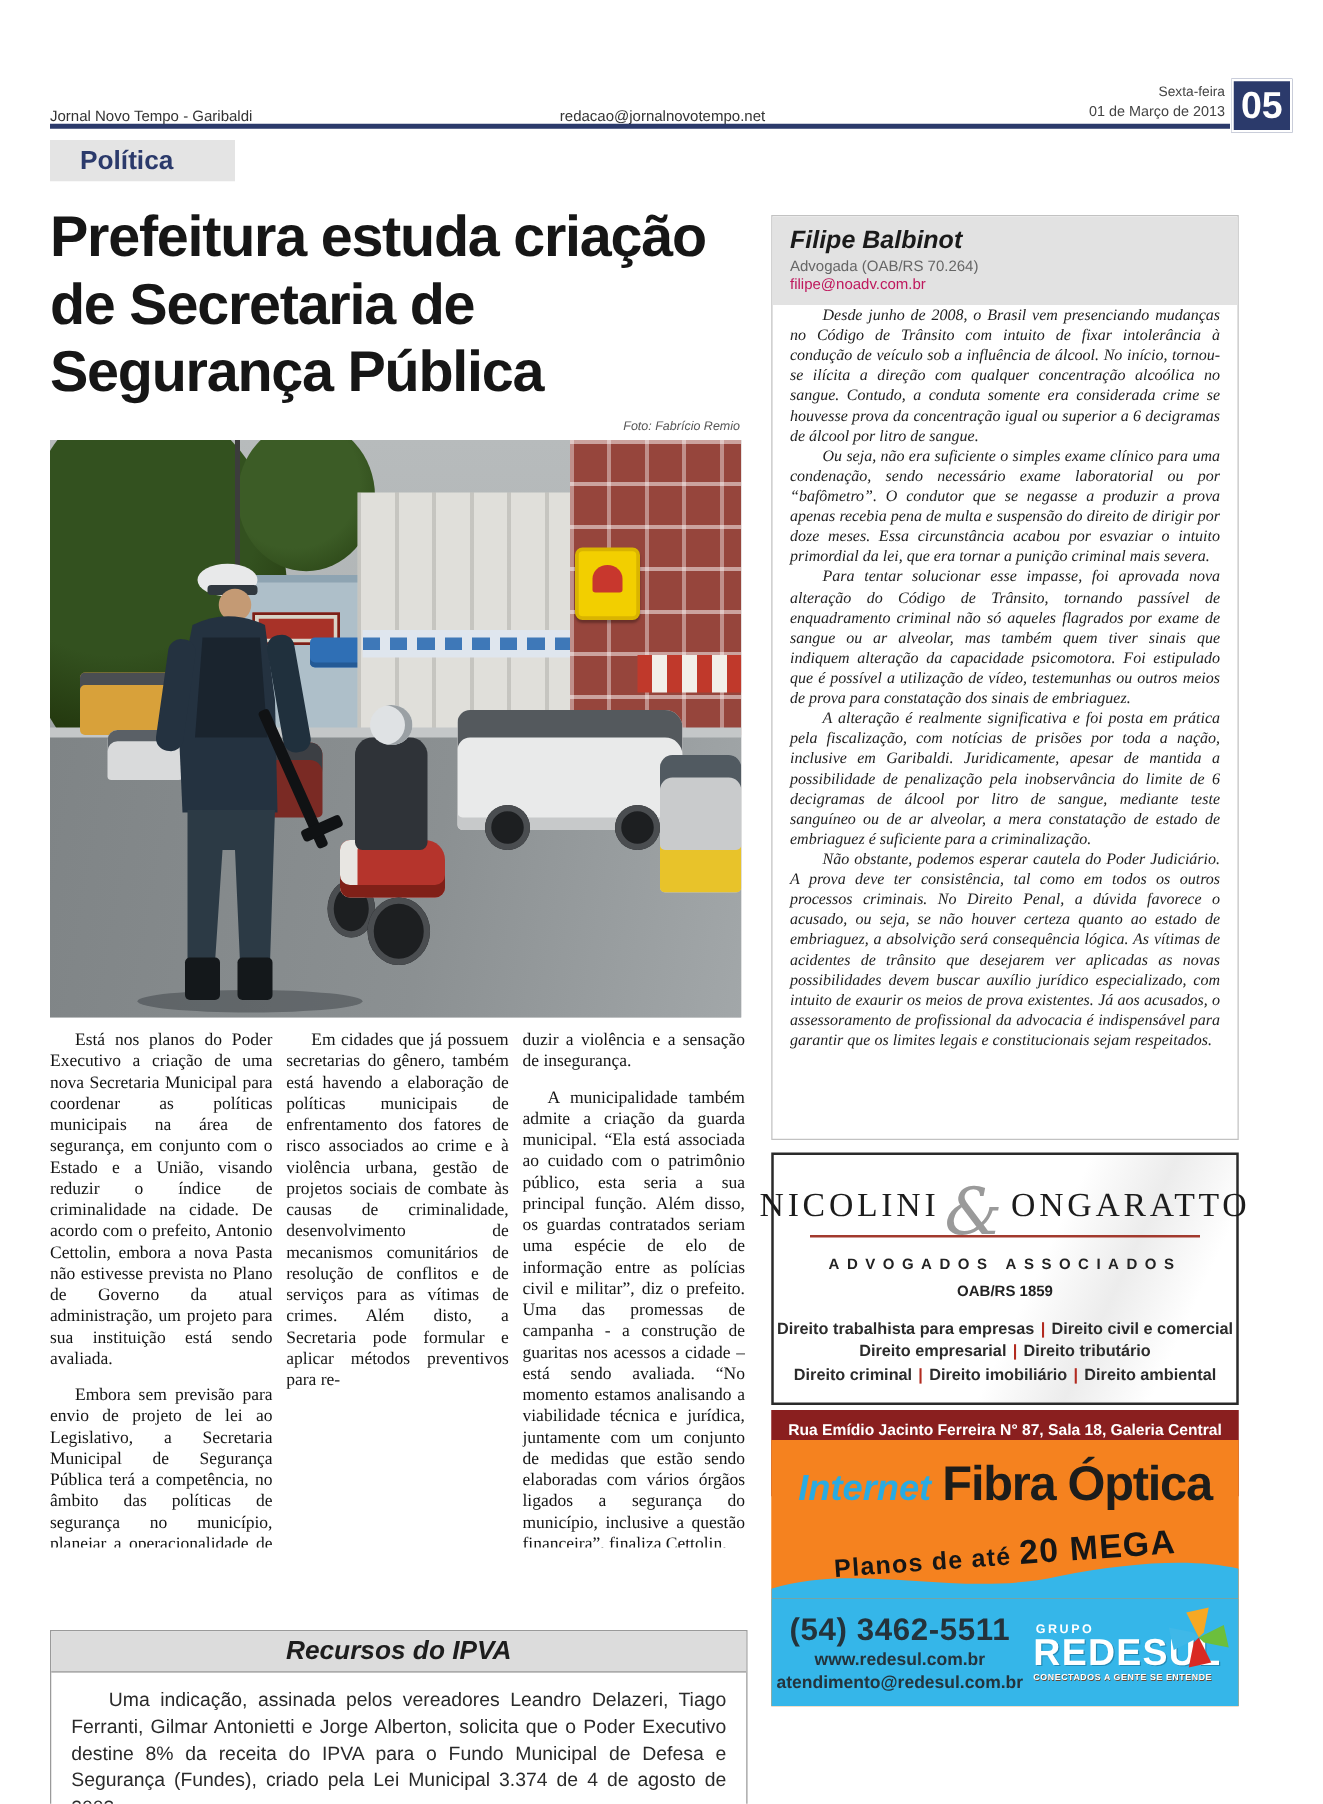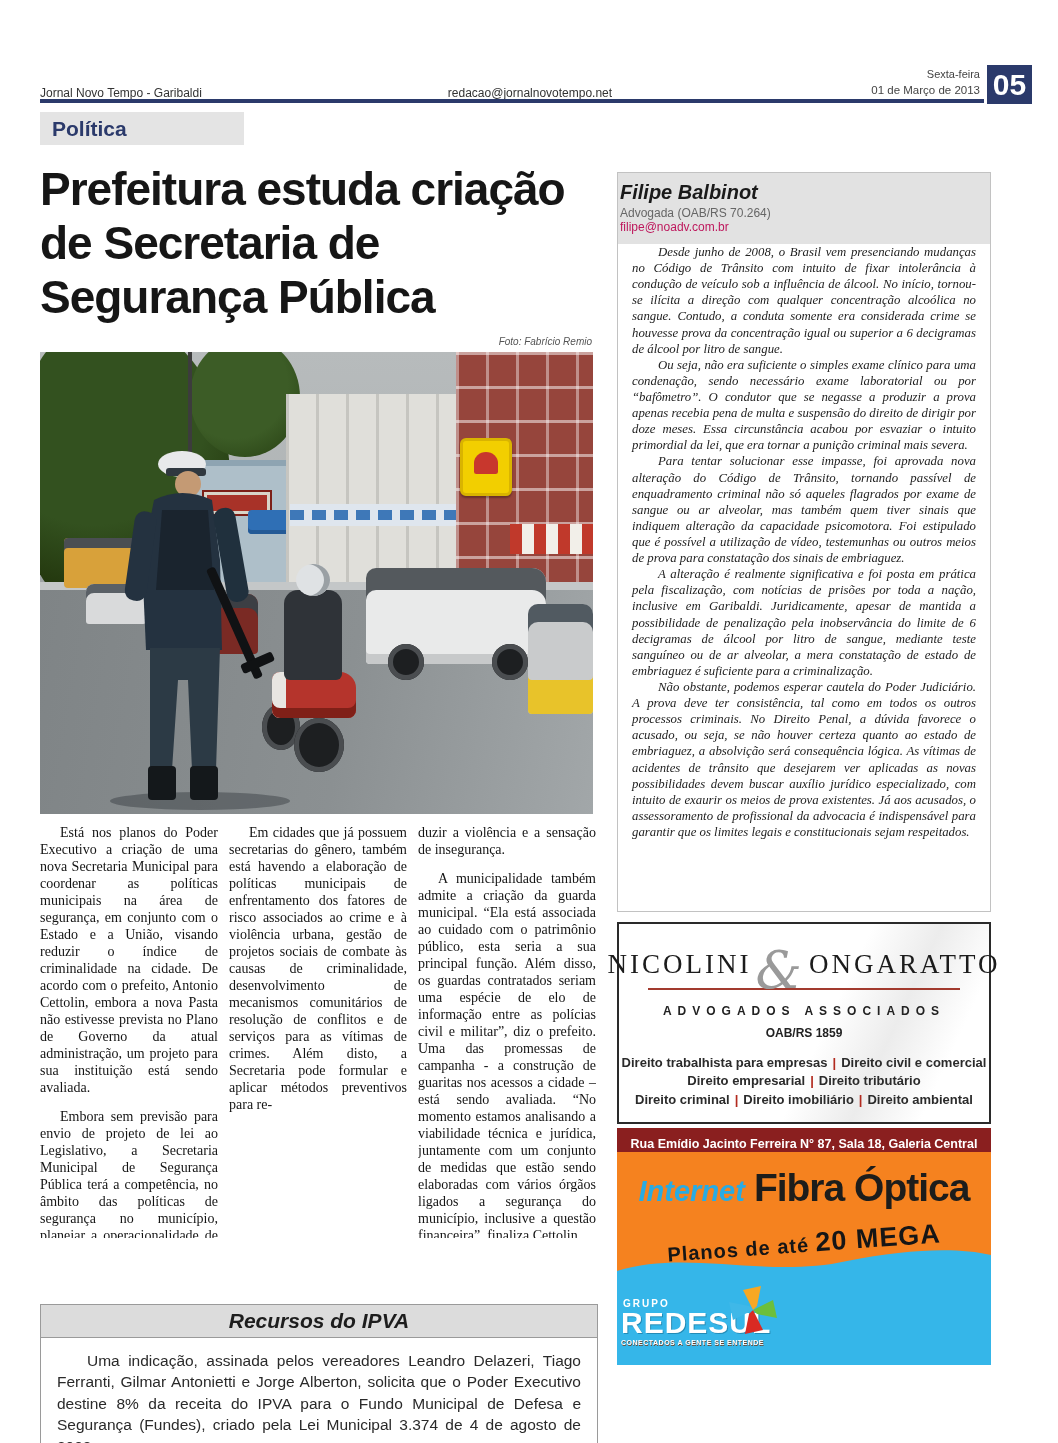--- a/index.html
+++ b/index.html
@@ -9,22 +9,22 @@
   
   .mast-left  { position:absolute; left:40px;  top:86px;  font-size:12px; color:#333; }
   .mast-center{ position:absolute; left:340px; top:86px;  width:380px; text-align:center; font-size:12px; color:#333; }
   .mast-weekday{ position:absolute; right:78px; top:68px;  font-size:11px; color:#444; }
   .mast-date  { position:absolute; right:78px; top:84px;  font-size:11.5px; color:#444; }
   .mast-rule  { position:absolute; left:40px;  top:99px;  width:944px; height:4px; background:#2b3a6b; }
   .page-box   { position:absolute; right:24px; top:63px;  width:49px; height:43px; background:#2b3a6b;
                 box-shadow: inset 0 0 0 2px #fff; color:#fff; font-weight:bold; font-size:30px;
                 display:flex; align-items:center; justify-content:center; }
 
-  .section-label { position:absolute; left:40px; top:112px; width:204px; height:33px; background:#e4e4e4;
-                   color:#2b3a6b; font-weight:bold; font-size:21px; line-height:33px; padding-left:12px; }
+  .section-label { position:absolute; left:40px; top:112px; width:148px; height:33px; background:#e4e4e4;
+                   color:#2b3a6b; font-weight:bold; font-size:21px; line-height:33px; padding-left:24px; }
 
   
   .headline { position:absolute; left:40px; top:163px; width:565px; font-size:46px; line-height:1.17;
               font-weight:bold; color:#161616; letter-spacing:-1px; }
   .photo-credit { position:absolute; left:400px; top:336px; width:192px; text-align:right;
                   font-size:10px; font-style:italic; color:#555; }
 
   
   .photo { position:absolute; left:40px; top:352px; width:553px; height:462px; overflow:hidden;
            background:linear-gradient(#b7bbbc 0%, #aeb3b4 45%, #8d9294 55%, #979c9e 100%); }
@@ -92,21 +92,21 @@
   
   .ipva { position:absolute; left:40px; top:1304px; width:558px; border:1px solid #9a9a9a; background:#fff; }
   .ipva-head { background:#dcdcdc; border-bottom:1px solid #9a9a9a; text-align:center;
                font-size:21px; font-weight:bold; font-style:italic; color:#1d1d1d; padding:4px 0; }
   .ipva-body { padding:12px 16px 14px 16px; font-size:15.5px; line-height:1.38; text-align:justify;
                color:#2a2a2a; text-indent:30px; }
 
   
   .opinion { position:absolute; left:617px; top:172px; width:374px; height:740px;
              border:1px solid #c2c2c2; background:#fff; overflow:hidden; }
-  .op-head { background:#e2e2e2; padding:8px 14px 10px 2px; }
+  .op-head { background:#e2e2e2; padding:8px 14px 10px 14px; }
   .op-author { font-size:20px; font-weight:bold; font-style:italic; color:#1a1a1a; }
   .op-role { font-size:12px; color:#666; margin-top:2px; }
   .op-email { font-size:12px; color:#be185d; }
   .op-title { font-size:21px; font-weight:bold; color:#111; margin:20px 14px 14px 14px; }
   .op-body { margin:0 14px; }
   .op-body p { font-family:"Liberation Serif", serif; font-style:italic; font-size:12.8px;
                line-height:1.26; text-align:justify; color:#222; text-indent:26px; }
 
   
   .nicolini { position:absolute; left:617px; top:922px; width:374px; }
@@ -276,20 +276,25 @@
     </div>
     <div class="rs-line2">
       <span class="rs-planos">Planos de até </span>
       <span class="rs-mega">20 MEGA</span>
     </div>
     <svg class="rs-wave" viewBox="0 0 374 34" preserveAspectRatio="none">
       <path d="M0,26 C70,4 150,34 230,16 C290,4 340,2 374,10 L374,34 L0,34 Z" fill="#35b6e9"></path>
     </svg>
     <div class="rs-blue">
       <div class="rs-blue-inner">
+        <div class="rs-contact">
+          <div class="rs-phone">(54) 3462-5511</div>
+          <div class="rs-site">www.redesul.com.br</div>
+          <div class="rs-mail">atendimento@redesul.com.br</div>
+        </div>
         <div class="rs-logo">
           <div class="rs-grupo">GRUPO</div>
           <div class="rs-brand">REDESUL</div>
           <div class="rs-tag">CONECTADOS A GENTE SE ENTENDE</div>
           <svg class="rs-pin" viewBox="0 0 52 52">
             <polygon points="26,26 16,6 34,2 30,22" fill="#f7a823"></polygon>
             <polygon points="26,26 46,16 50,34 30,30" fill="#6cbf3c"></polygon>
             <polygon points="26,26 36,46 18,50 22,30" fill="#d92a23"></polygon>
             <polygon points="26,26 6,36 2,18 22,22" fill="#3fb8e8"></polygon>
           </svg>

